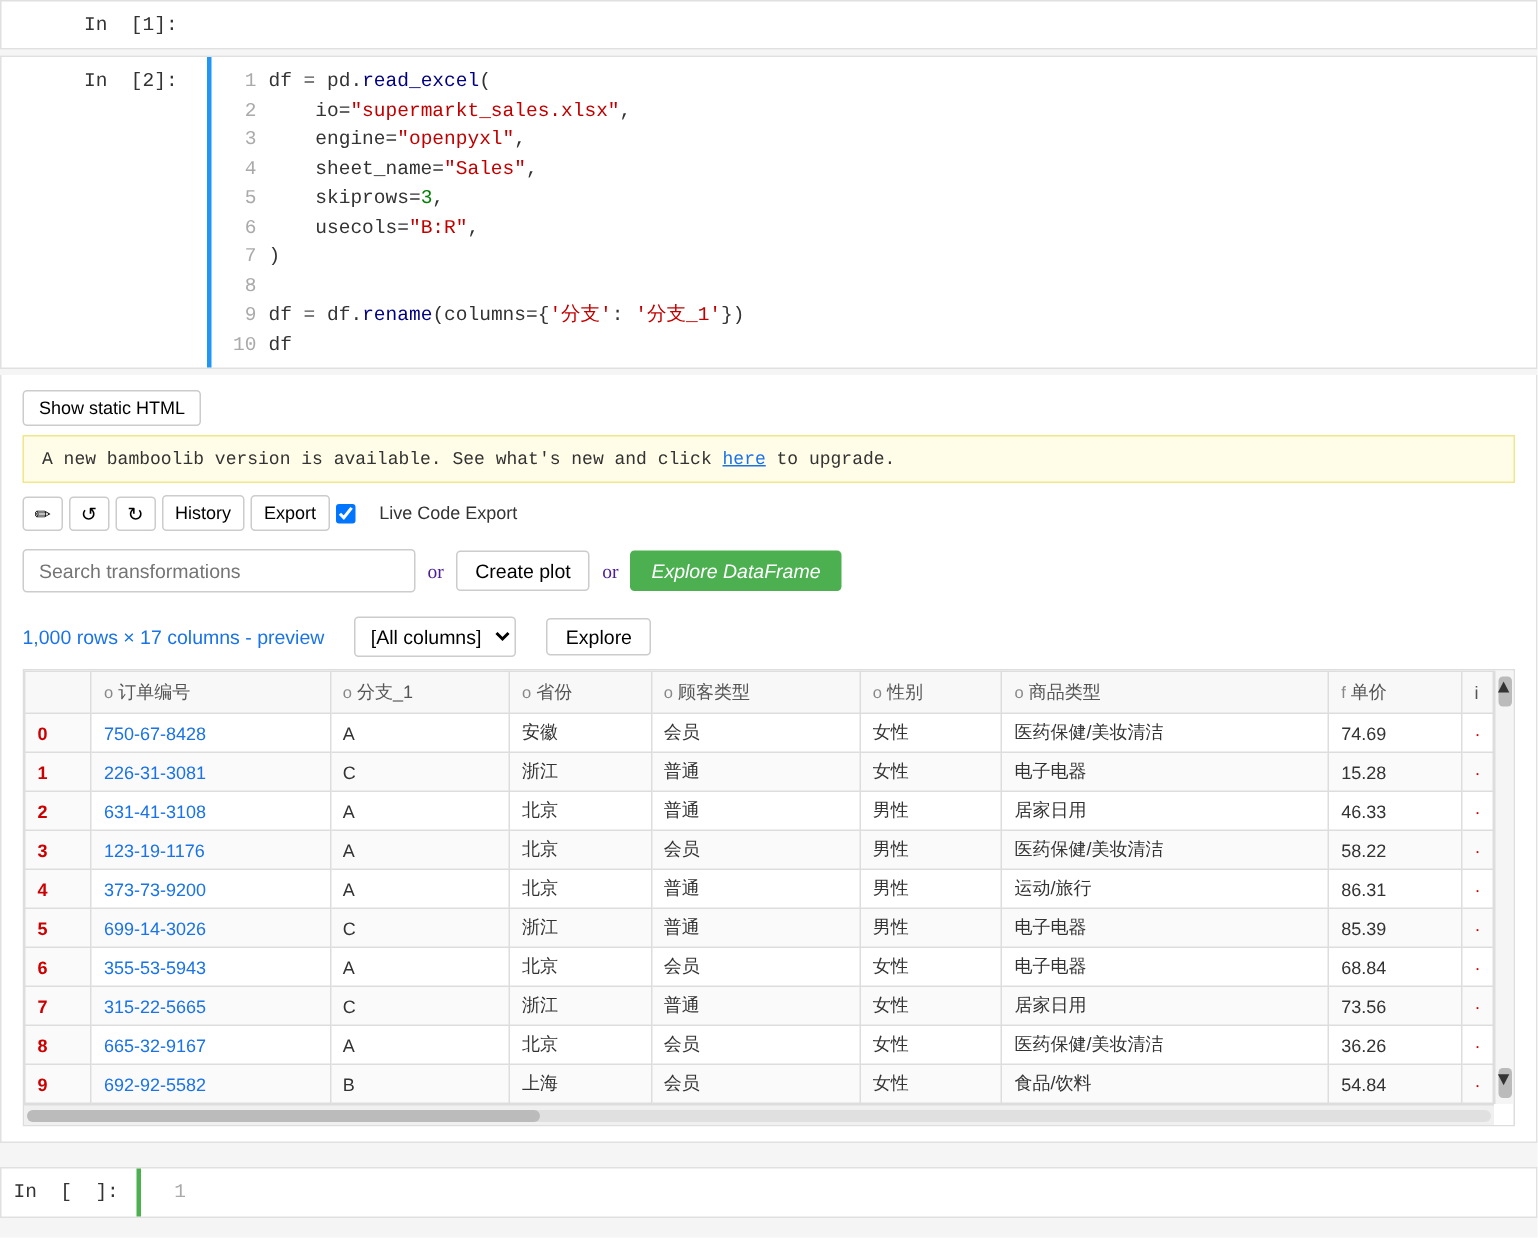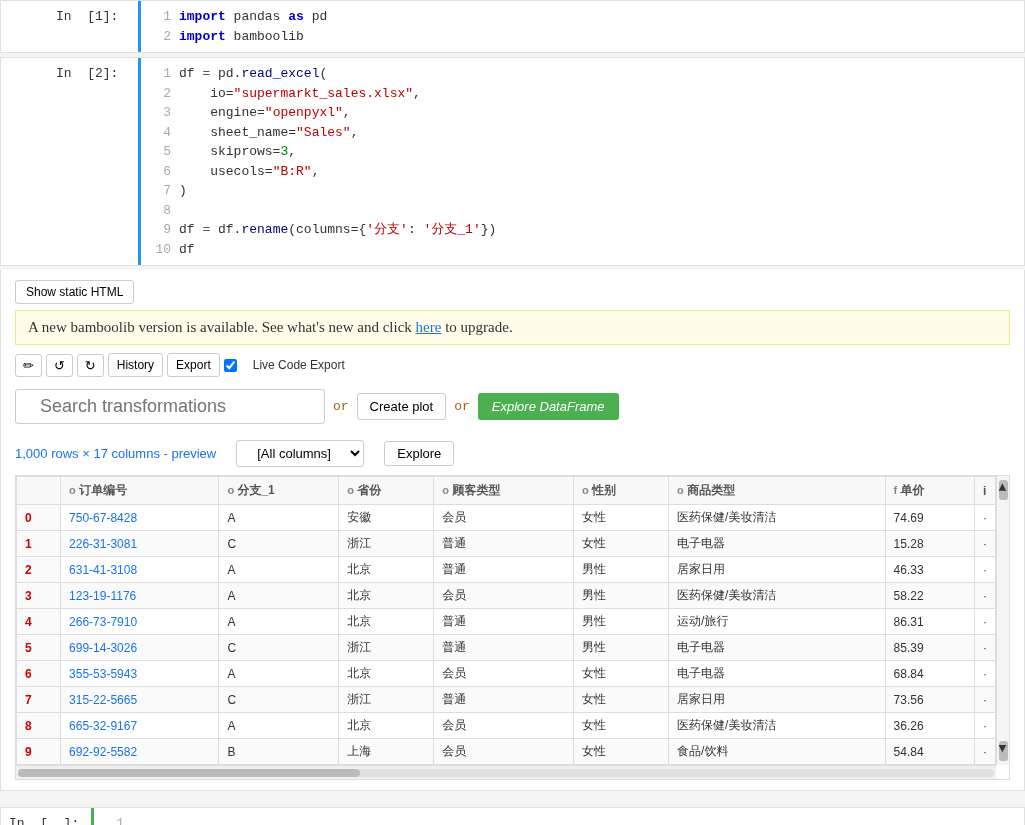--- a/index.html
+++ b/index.html
@@ -65,23 +65,23 @@
       padding: 4px 10px;
       font-size: 12px;
       cursor: pointer;
       border-radius: 3px;
       margin-bottom: 6px;
     }
     .upgrade-banner {
       background: #fffde7;
       border: 1px solid #f0e68c;
       padding: 8px 12px;
-      font-size: 15px;
+      font-size: 12px;
       margin-bottom: 8px;
-      font-family: Liberation Serif, serif;
+      font-family: Liberation Mono, monospace;
     }
     .upgrade-banner a { color: #1a73e8; }
     .toolbar {
       display: flex;
       align-items: center;
       gap: 4px;
       margin-bottom: 12px;
     }
     .toolbar-btn {
       background: #fff;
@@ -110,30 +110,30 @@
       cursor: pointer;
     }
     .search-row {
       display: flex;
       align-items: center;
       gap: 8px;
       margin-bottom: 16px;
     }
     .search-input {
       border: 1px solid #ccc;
-      padding: 6px 24px;
-      font-size: 18px;
-      border-radius: 3px;
-      width: 310px;
+      padding: 6px 10px;
+      font-size: 13px;
+      border-radius: 3px;
+      width: 262px;
       font-family: Arial, sans-serif;
     }
     .search-or {
       font-size: 13px;
-      font-family: Liberation Mono, monospace;
-      color: #a16207;
+      font-family: Liberation Serif, serif;
+      color: #4c1d95;
     }
     .btn-create-plot {
       background: #fff;
       border: 1px solid #ccc;
       padding: 5px 12px;
       font-size: 13px;
       cursor: pointer;
       border-radius: 3px;
       font-family: Arial, sans-serif;
     }
@@ -154,21 +154,21 @@
       gap: 20px;
       margin-bottom: 8px;
     }
     .rows-info {
       font-size: 13px;
       font-family: Arial, sans-serif;
       color: #1a73e8;
     }
     .col-select {
       border: 1px solid #ccc;
-      padding: 4px 16px;
+      padding: 4px 6px;
       font-size: 13px;
       border-radius: 3px;
       background: #fff;
       font-family: Arial, sans-serif;
     }
     .btn-update {
       background: #fff;
       border: 1px solid #ccc;
       padding: 4px 12px;
       font-size: 13px;
@@ -186,21 +186,21 @@
       font-size: 12px;
       min-width: 100%;
     }
     table.df thead tr {
       background: #f8f8f8;
     }
     table.df th {
       border: 1px solid #ddd;
       padding: 5px 8px;
       text-align: left;
-      font-weight: bold;
+      font-weight: normal;
       color: #555;
       white-space: nowrap;
     }
     table.df th .col-type {
       color: #888;
       font-size: 11px;
     }
     table.df td {
       border: 1px solid #ddd;
       padding: 4px 8px;
@@ -261,26 +261,20 @@
       min-height: 32px;
     }
   </style>
 </head>
 <body>
 
 <div class="notebook">
 
   <div class="cell">
     <div class="cell-input-label">In&nbsp;&nbsp;[1]:</div>
-    <div class="cell-content blue-border">
-      <div class="code-block">
-        <div><span class="line-num">1</span><span class="kw">import</span><span class="var"> pandas </span><span class="kw">as</span><span class="var"> pd</span></div>
-        <div><span class="line-num">2</span><span class="kw">import</span><span class="var"> bamboolib</span></div>
-      </div>
-    </div>
   </div>
 
   <div class="cell">
     <div class="cell-input-label">In&nbsp;&nbsp;[2]:</div>
     <div class="cell-content blue-border">
       <div class="code-block">
         <div><span class="line-num">1</span><span class="var">df </span><span style="color:#555">=</span><span class="var"> pd.</span><span class="func">read_excel</span><span class="var">(</span></div>
         <div><span class="line-num">2</span><span class="var">&nbsp;&nbsp;&nbsp;&nbsp;io=</span><span class="str">"supermarkt_sales.xlsx"</span><span class="var">,</span></div>
         <div><span class="line-num">3</span><span class="var">&nbsp;&nbsp;&nbsp;&nbsp;engine=</span><span class="str">"openpyxl"</span><span class="var">,</span></div>
         <div><span class="line-num">4</span><span class="var">&nbsp;&nbsp;&nbsp;&nbsp;sheet_name=</span><span class="str">"Sales"</span><span class="var">,</span></div>
@@ -399,21 +393,21 @@
       <td>A</td>
       <td>北京</td>
       <td>会员</td>
       <td>男性</td>
       <td>医药保健/美妆清洁</td>
       <td>58.22</td>
       <td style="color:#c00;">·</td>
     </tr>
                 <tr>
       <td>4</td>
-      <td class="order-id">266-73-7910</td>
+      <td class="order-id">373-73-9200</td>
       <td>A</td>
       <td>北京</td>
       <td>普通</td>
       <td>男性</td>
       <td>运动/旅行</td>
       <td>86.31</td>
       <td style="color:#c00;">·</td>
     </tr>
                 <tr>
       <td>5</td>

